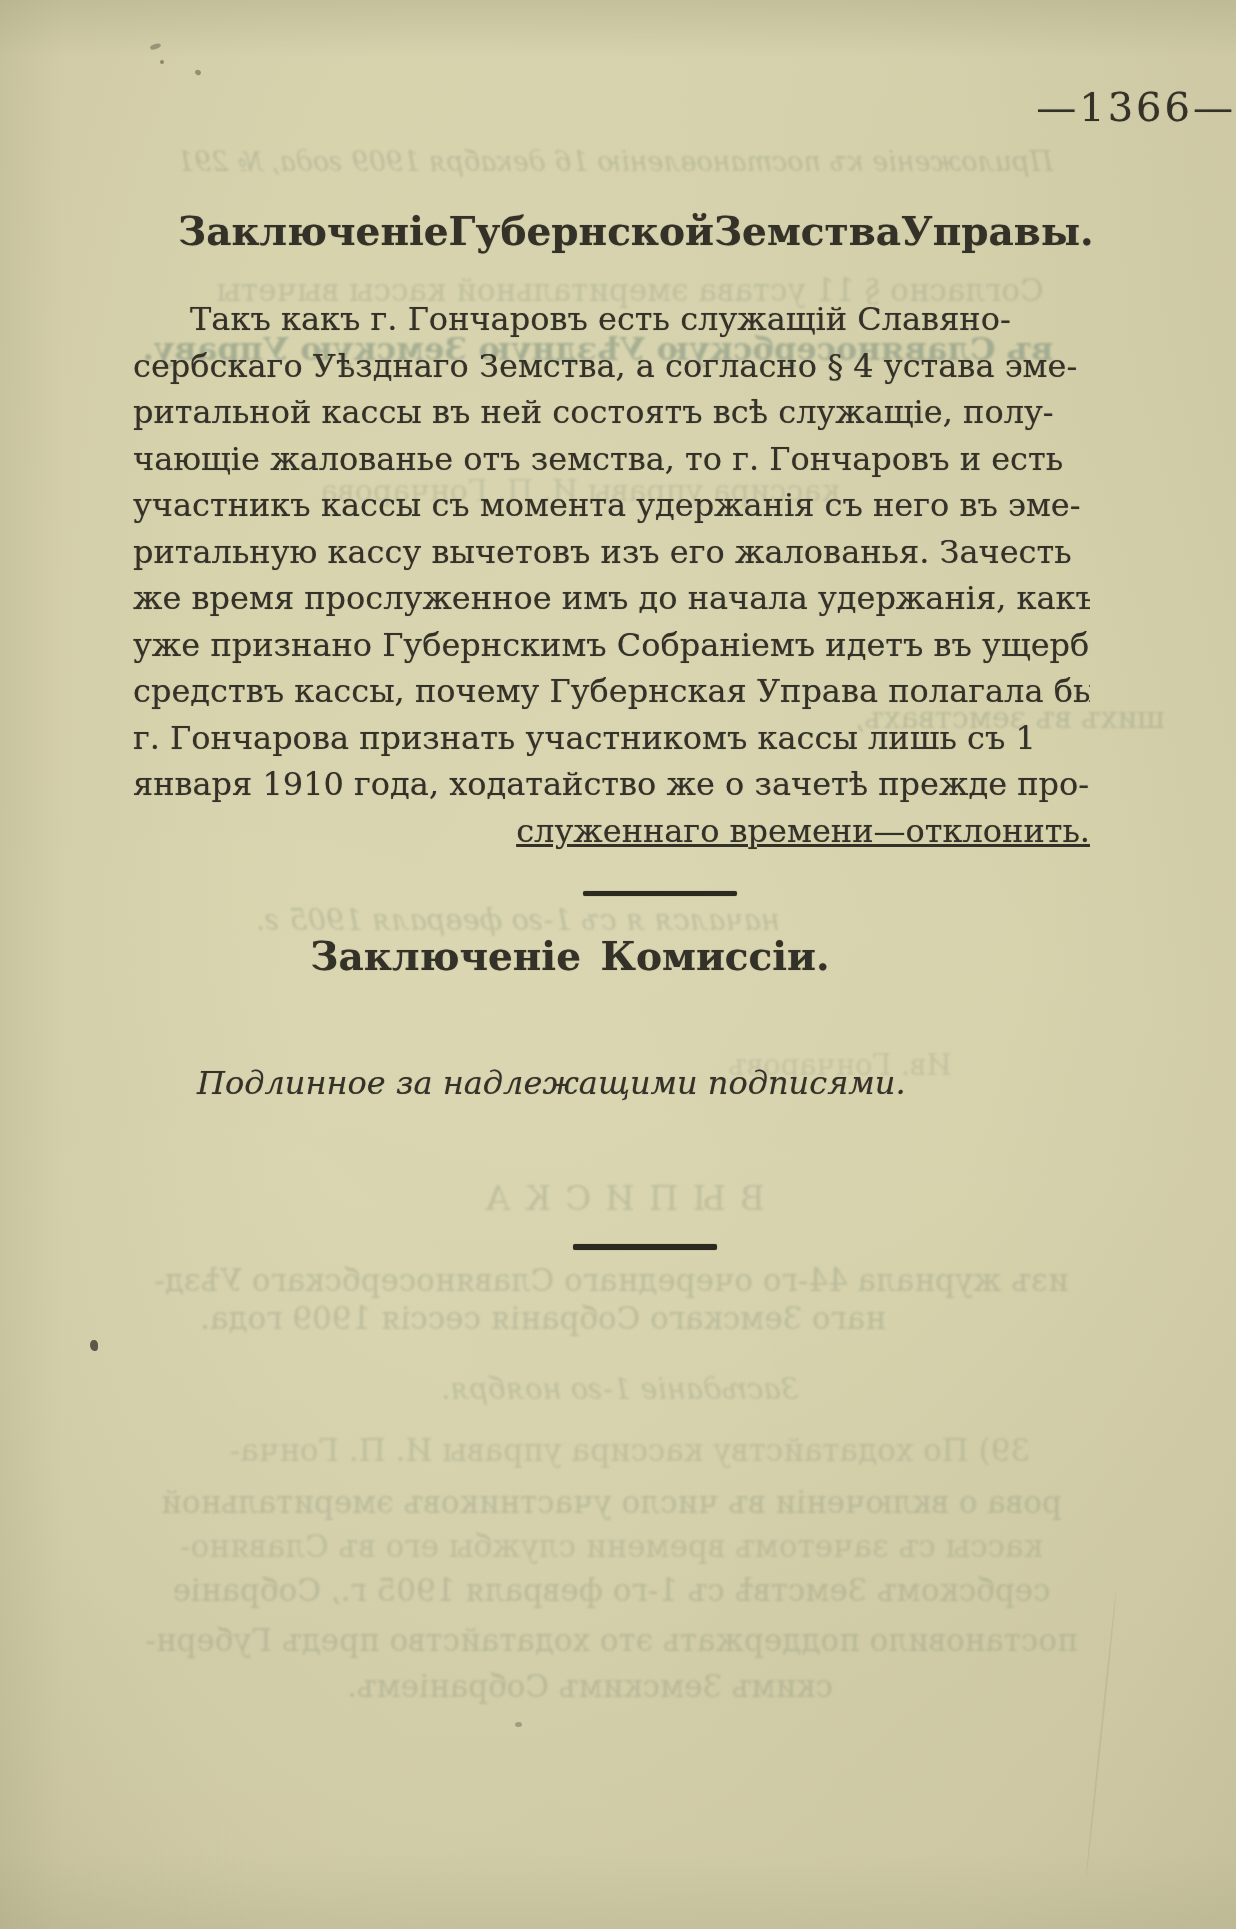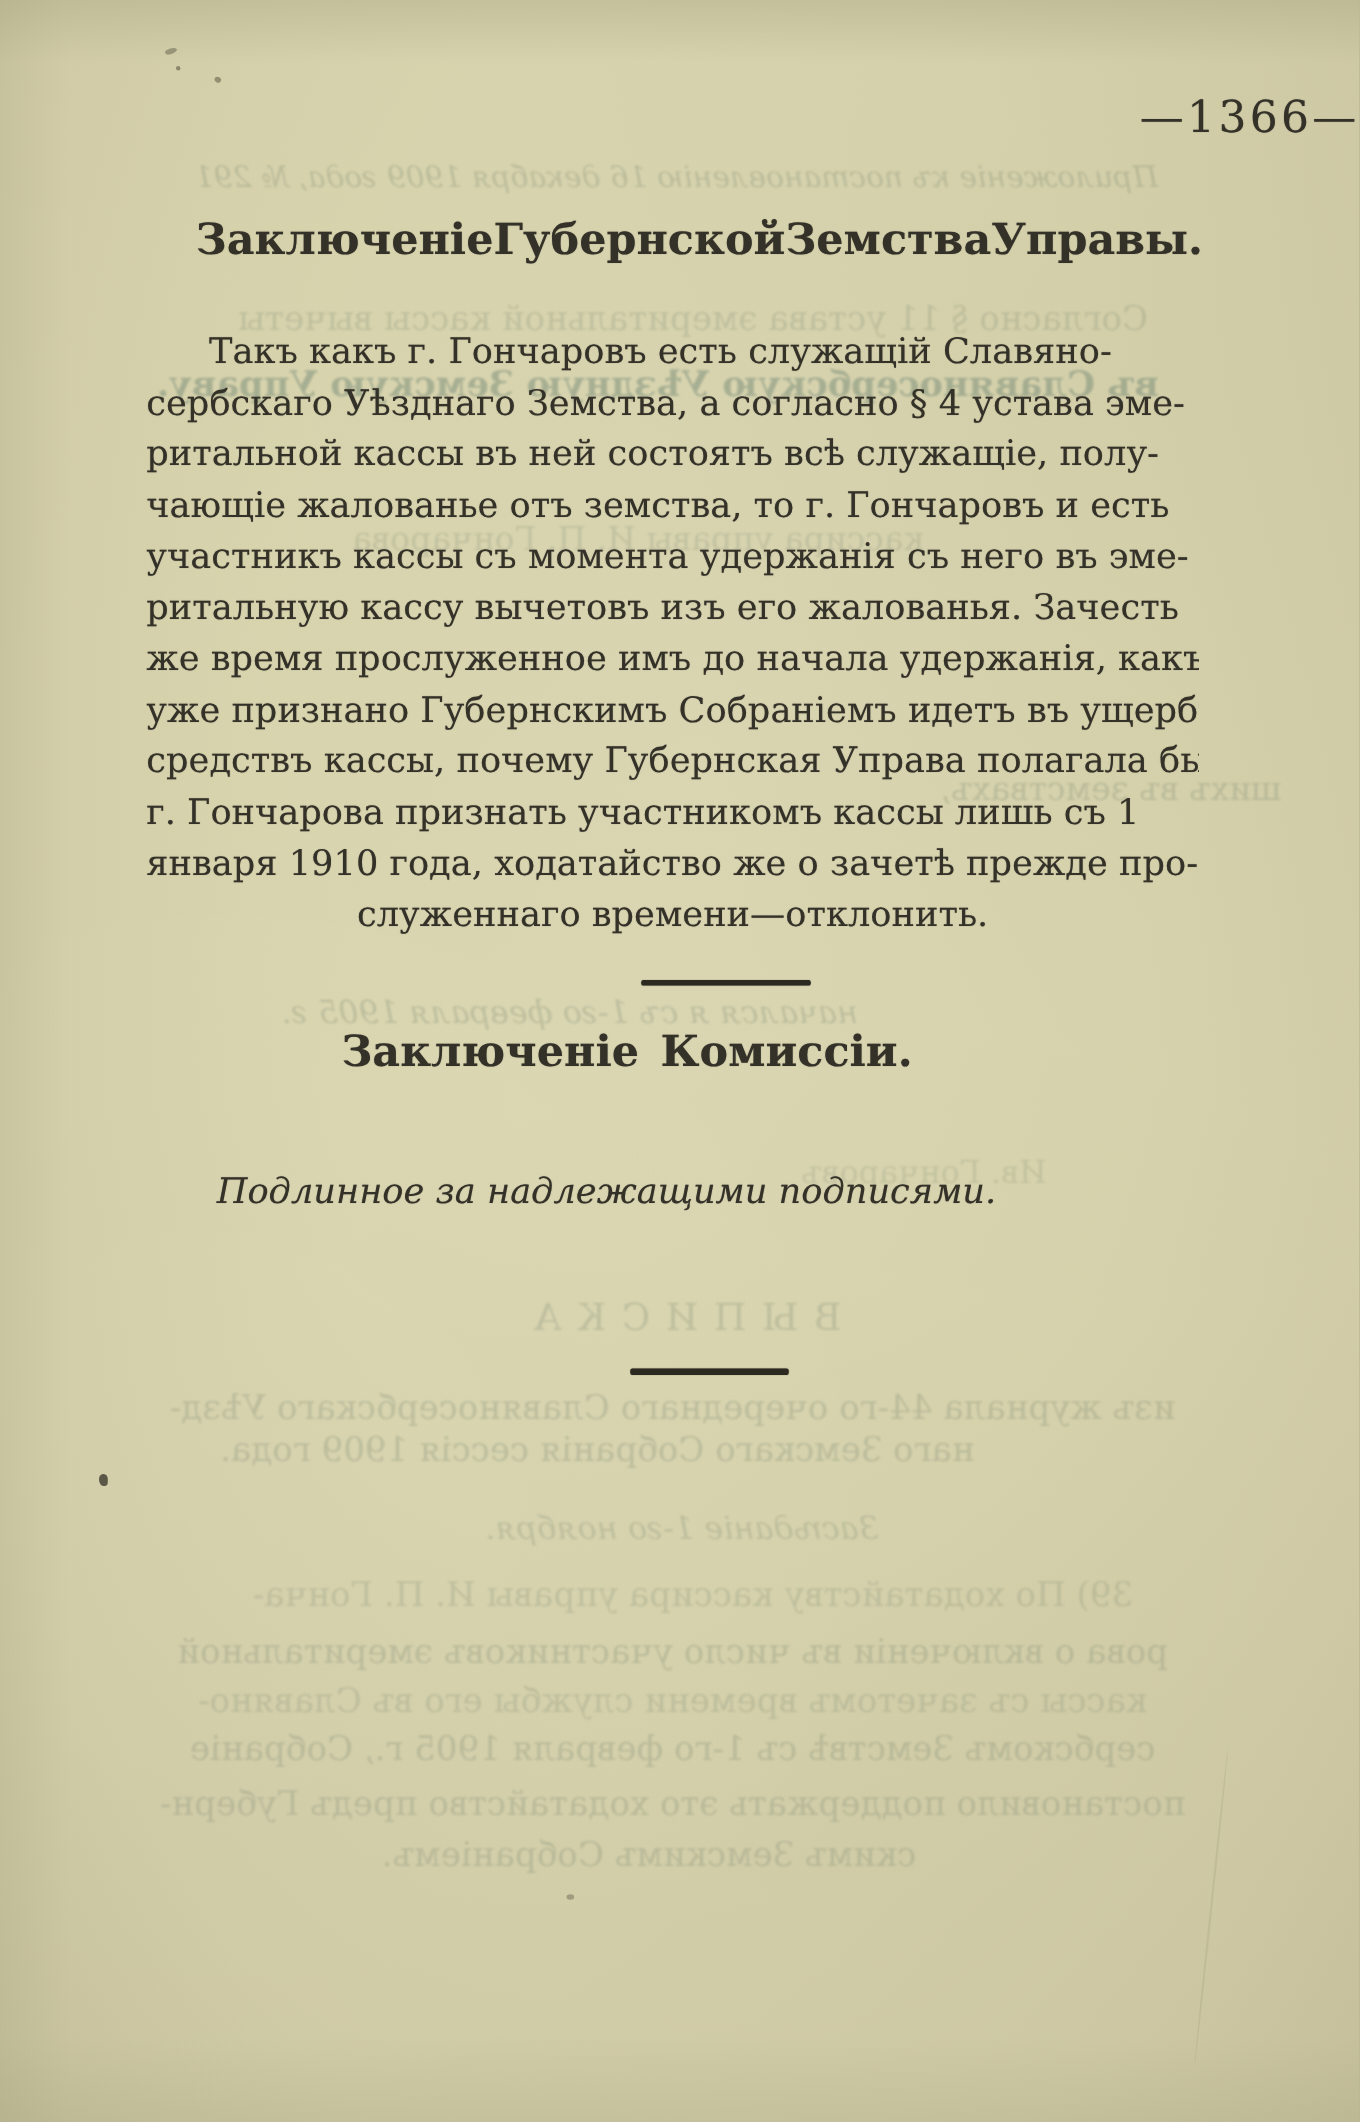--- a/index.html
+++ b/index.html
@@ -22,39 +22,39 @@
       radial-gradient(circle at 20% 70%, rgba(255,255,240,0.05), transparent 40%),
       radial-gradient(circle at 80% 20%, rgba(120,115,85,0.06), transparent 45%),
       radial-gradient(circle at 65% 85%, rgba(120,115,85,0.05), transparent 40%);
   }
   .ink{ text-shadow:0 0 1px rgba(52,49,41,0.45); }
   .pagenum{
     position:absolute; top:84px; left:74px; width:1162px;
     text-align:right; font-size:40px; letter-spacing:3px;
   }
   .h1{
-    position:absolute; top:195px; left:178px; width:887px;
+    position:absolute; top:208px; left:178px; width:887px;
     display:flex; justify-content:space-between;
     font-size:39px; font-weight:bold; white-space:nowrap;
   }
   .h2{
     position:absolute; top:933px; left:0; width:1140px;
     text-align:center; font-size:39px; font-weight:bold; word-spacing:6px; white-space:nowrap;
   }
   .para{
     position:absolute; top:296px; left:133px; width:957px;
     font-size:32px; line-height:46.5px;
   }
   .jline{
     text-align:justify; text-align-last:justify;
     height:46.5px; overflow:hidden; white-space:nowrap;
   }
   .jline::after{ content:""; display:inline-block; width:100%; height:0; }
   .indent{ text-indent:57px; }
-  .lastline{ text-align:center; height:46.5px; }
+  .lastline{ text-align:right; height:46.5px;text-decoration:underline; }
   .cline{ position:absolute; left:197px; font-size:32px; white-space:nowrap; }
   .c1{ top:1020px; }
   .c2{ top:1064px;font-style:italic; }
   .rule{ position:absolute; background:#2b2920; border-radius:2px; box-shadow:0 0 1px rgba(43,41,32,.6); }
   .rule1{ top:891px; left:583px; width:154px; height:5px; }
   .rule2{ top:1244px; left:573px; width:144px; height:6px; }
   
   .bleed-layer{ position:absolute; inset:0; pointer-events:none; }
   .bleed{
     position:absolute; transform:scaleX(-1);

